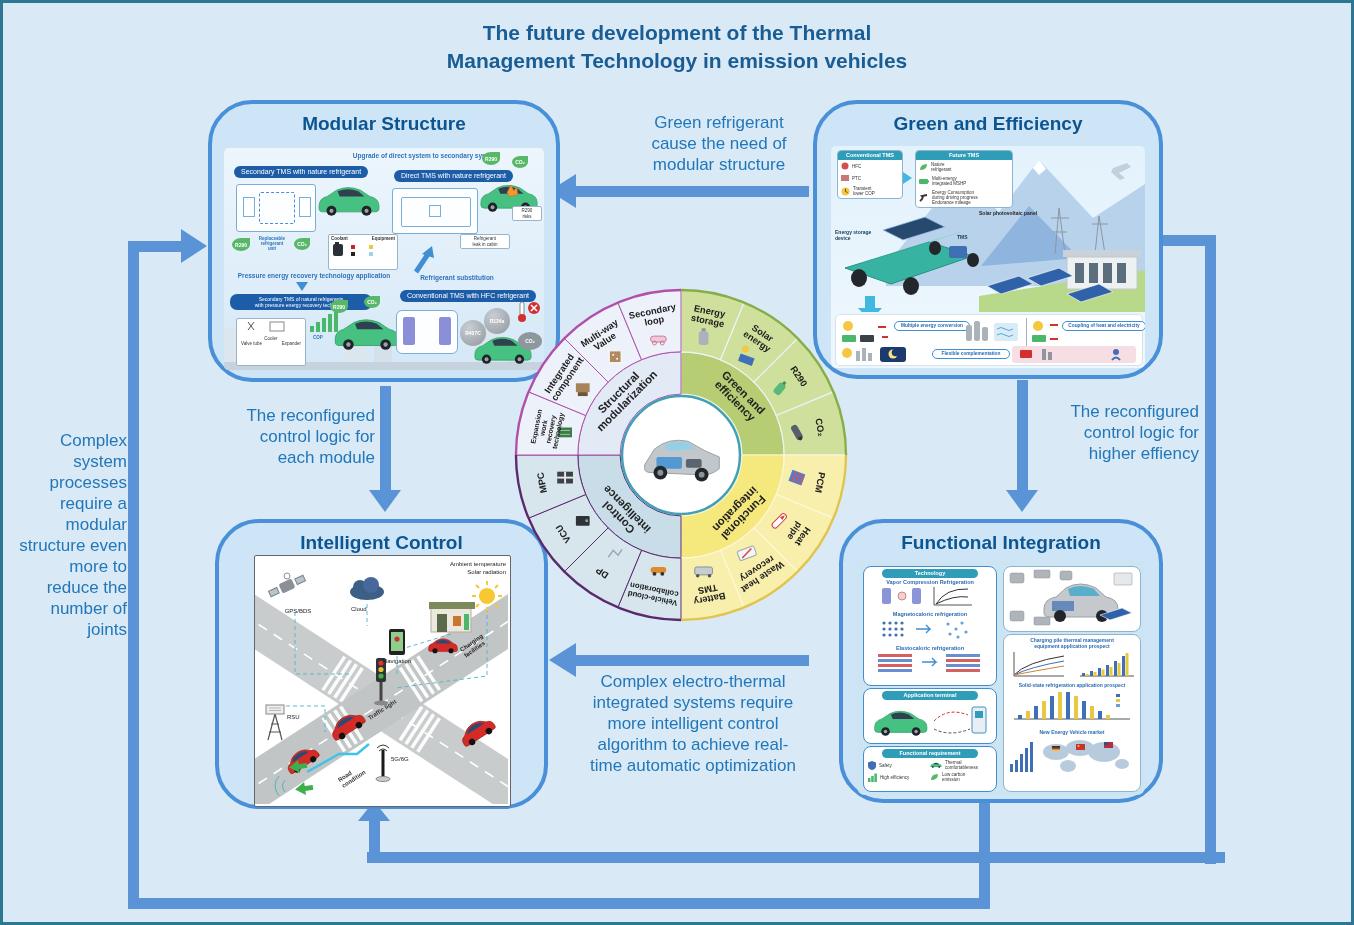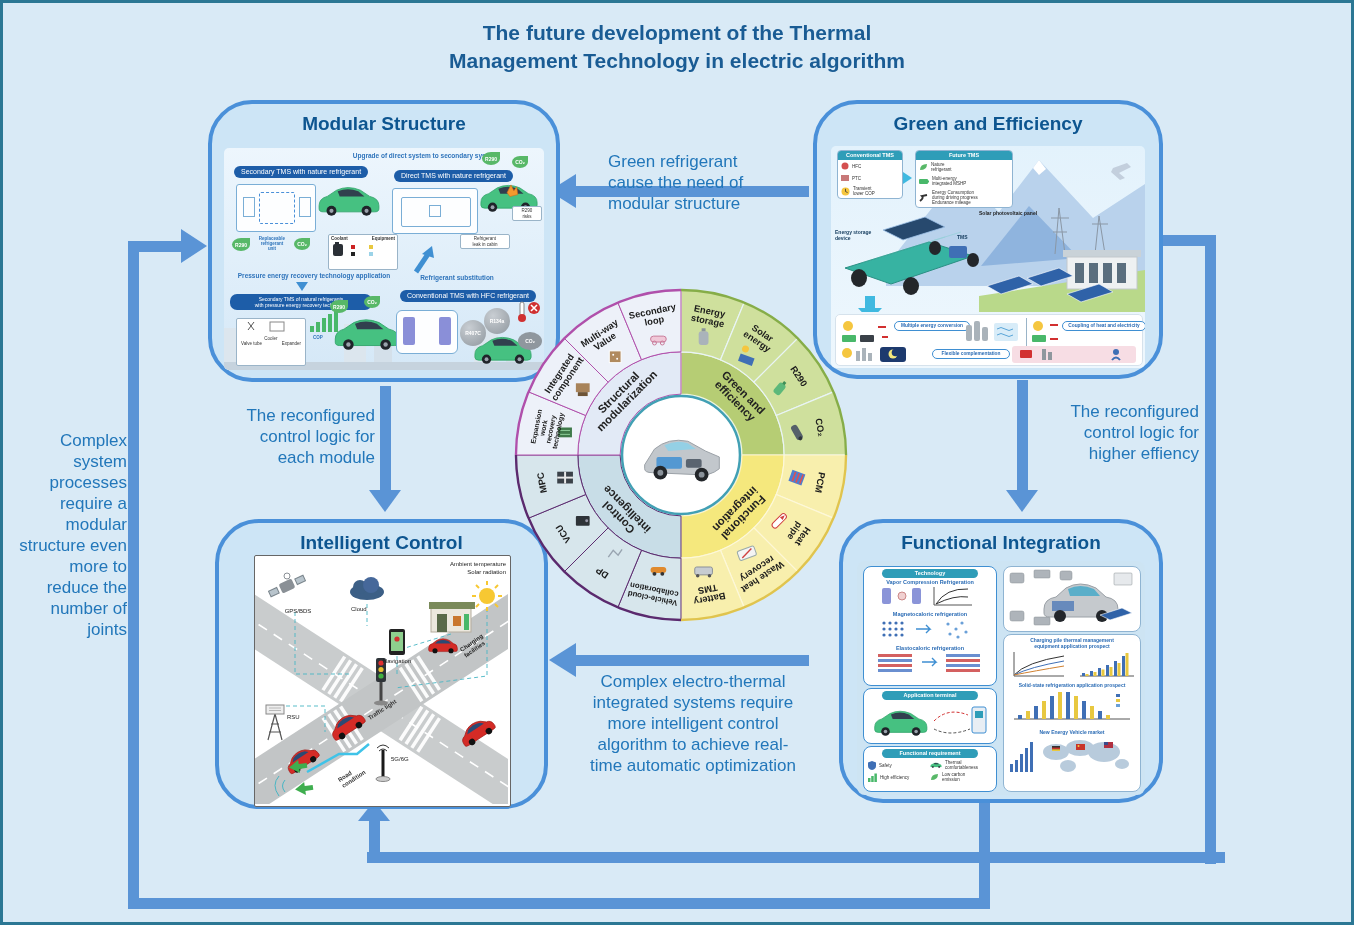--- a/index.html
+++ b/index.html
@@ -48,21 +48,21 @@
       <path d="M13,4 Q20,1 27,4 L30,7 L10,7 Z" fill="#2b4a74"></path>
       <circle cx="10" cy="16" r="3.2" fill="#111"></circle>
         <circle cx="30" cy="16" r="3.2" fill="#111"></circle>
     </g>
   </defs>
 </svg>
 
 <div class="root">
 
   <div class="abs figtitle" data-bind="figure_title">The future development of the Thermal
-Management Technology in electric algorithm</div>
+Management Technology in emission vehicles</div>
 
   <div class="cline" style="left:1158px;top:232px;width:52px;height:11px;"></div>
   <div class="cline" style="left:1202px;top:232px;width:11px;height:629px;"></div>
   <div class="cline" style="left:364px;top:849px;width:858px;height:11px;"></div>
   <div class="cline" style="left:366px;top:816px;width:11px;height:38px;"></div>
   <div class="ah" style="left:355px;top:798px;border-left:16.5px solid transparent;border-right:16.5px solid transparent;border-bottom:20px solid #5a94d6;"></div>
   <div class="cline" style="left:125px;top:238px;width:11px;height:668px;"></div>
   <div class="cline" style="left:130px;top:238px;width:50px;height:11px;"></div>
   <div class="ah" style="left:178px;top:226px;border-top:17px solid transparent;border-bottom:17px solid transparent;border-left:26px solid #5a94d6;"></div>
   <div class="cline" style="left:125px;top:895px;width:862px;height:11px;"></div>
@@ -73,21 +73,21 @@
 
   <div class="cline" style="left:377px;top:383px;width:11px;height:106px;"></div>
   <div class="ah" style="left:366px;top:487px;border-left:16.5px solid transparent;border-right:16.5px solid transparent;border-top:22px solid #5a94d6;"></div>
 
   <div class="cline" style="left:1014px;top:377px;width:11px;height:112px;"></div>
   <div class="ah" style="left:1003px;top:487px;border-left:16.5px solid transparent;border-right:16.5px solid transparent;border-top:22px solid #5a94d6;"></div>
 
   <div class="cline" style="left:572px;top:652px;width:234px;height:11px;"></div>
   <div class="ah" style="left:546px;top:640px;border-top:17.5px solid transparent;border-bottom:17.5px solid transparent;border-right:27px solid #5a94d6;"></div>
 
-  <div class="cap" style="left:605px;top:109px;width:222px;margin-top:39px;" data-bind="captions.green_to_modular">Green refrigerant
+  <div class="cap" style="left:605px;top:109px;width:222px;text-align:center;" data-bind="captions.green_to_modular">Green refrigerant
 cause the need of
 modular structure</div>
   <div class="cap" style="left:210px;top:402px;width:162px;text-align:right;" data-bind="captions.modular_to_intelligent">The reconfigured
 control logic for
 each module</div>
   <div class="cap" style="left:1036px;top:398px;width:160px;text-align:right;" data-bind="captions.green_to_intelligent">The reconfigured
 control logic for
 higher effiency</div>
   <div class="cap" style="left:568px;top:668px;width:244px;text-align:center;" data-bind="captions.functional_to_intelligent">Complex electro-thermal
 integrated systems require

